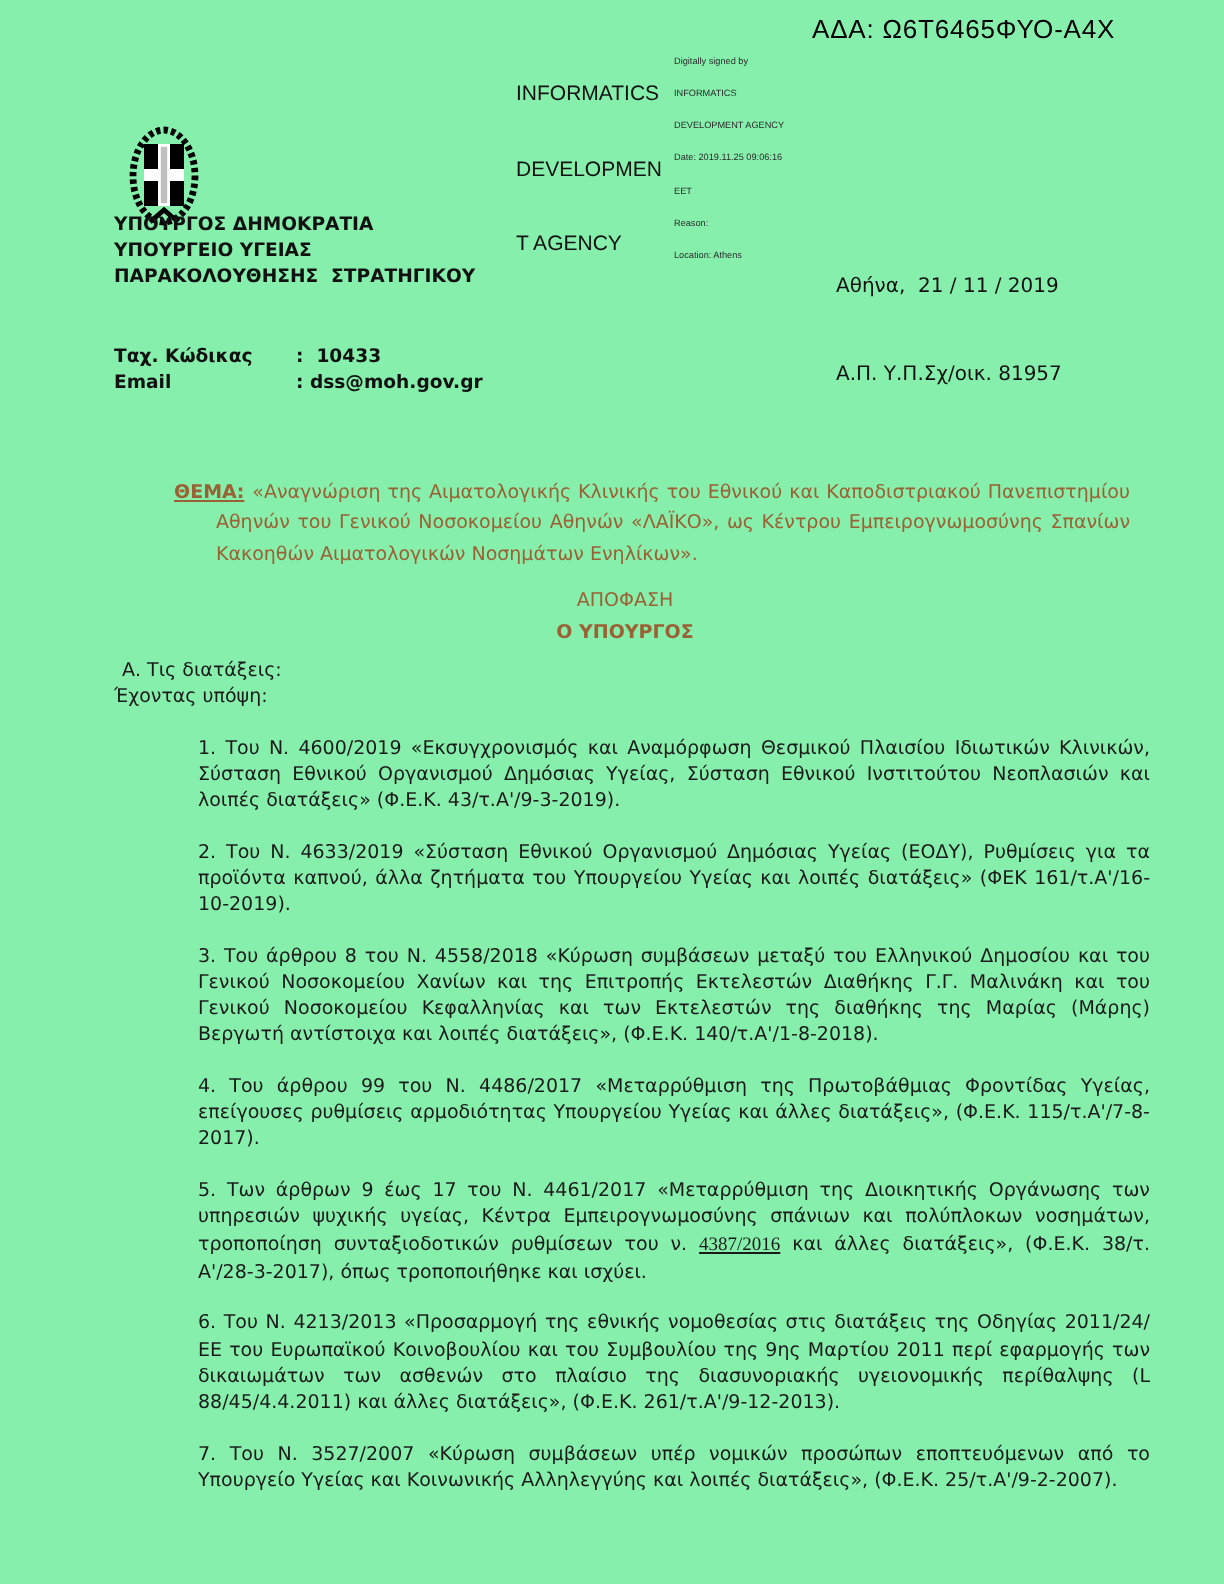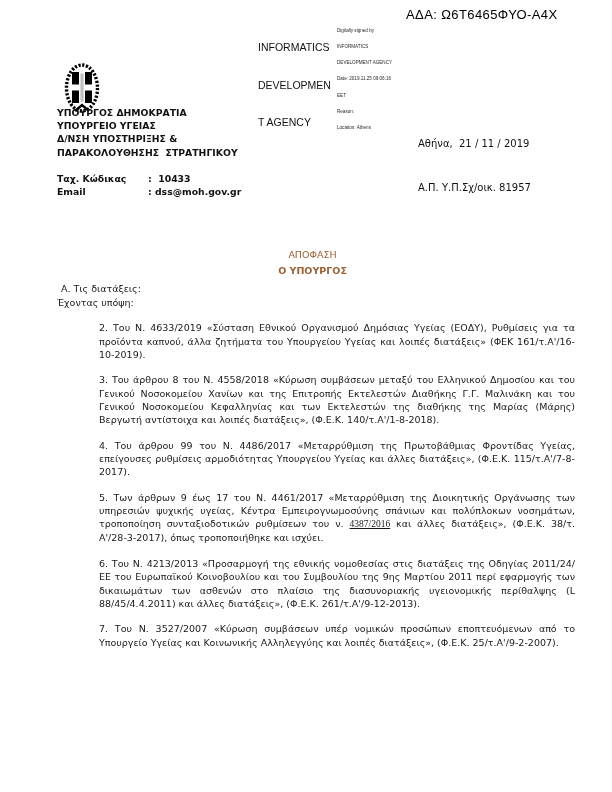--- a/index.html
+++ b/index.html
@@ -1,18 +1,18 @@
 <!DOCTYPE html>
 <html><head>
 <meta charset="utf-8">
 <style>
   html,body { margin:0; padding:0; background:#e8e8e8; }
   .page {
     position:relative; width:612px; height:792px; margin:0 auto;
-    background:#ffffff; overflow:hidden;
+    background:#86efac; overflow:hidden;
     font-family:"DejaVu Sans", sans-serif; color:#1a1a1a;
   }
   
   .ada {
     position:absolute; left:406px; top:7px;
     font-family:"Liberation Sans", sans-serif;
     font-size:13px; letter-spacing:0.4px; color:#000;
     white-space:pre;
   }
   .stamp-agency {
@@ -94,21 +94,20 @@
       <rect x="16" y="11" width="6" height="31" fill="#fff"></rect>
       <rect x="9" y="23.5" width="20" height="6" fill="#fff"></rect>
       <rect x="17.4" y="12.4" width="3.2" height="28.2" fill="#000" opacity="0.25"></rect>
       <path d="M12 50 L19 44 L26 50" stroke="#000" stroke-width="2.4" fill="none"></path>
     </svg>
   </div>
 
   <div class="org-block">
     <div>ΥΠΟΥΡΓΟΣ ΔΗΜΟΚΡΑΤΙΑ</div>
     <div>ΥΠΟΥΡΓΕΙΟ ΥΓΕΙΑΣ</div>
-    <div>Δ/ΝΣΗ ΥΠΟΣΤΗΡΙΞΗΣ &amp;</div>
     <div>ΠΑΡΑΚΟΛΟΥΘΗΣΗΣ  ΣΤΡΑΤΗΓΙΚΟΥ</div>
   </div>
 
   <div class="contact-block">
     <div class="contact-row">
       <span class="contact-label">Ταχ. Κώδικας</span>
       <span class="contact-value">:  10433</span>
     </div>
     <div class="contact-row">
       <span class="contact-label">Email</span>
@@ -116,28 +115,30 @@
     </div>
   </div>
 
   <div class="date-block">
     <div>Αθήνα,  21 / 11 / 2019</div>
     <div>Α.Π. Υ.Π.Σχ/οικ. 81957</div>
   </div>
 
   <div class="doc-body">
 
+    <p class="subject"><span class="subject-label">ΘΕΜΑ:</span><span>«Αναγνώριση της Αιματολογικής Κλινικής του Εθνικού και Καποδιστριακού Πανεπιστημίου Αθηνών του Γενικού Νοσοκομείου Αθηνών «ΛΑΪΚΟ», ως Κέντρου Εμπειρογνωμοσύνης Σπανίων Κακοηθών Αιματολογικών Νοσημάτων Ενηλίκων».</span></p>
 
     <p class="decision-title">ΑΠΟΦΑΣΗ</p>
     <p class="minister-title">Ο ΥΠΟΥΡΓΟΣ</p>
 
     <p class="having section-a">Α. Τις διατάξεις:</p>
     <p class="having">Έχοντας υπόψη:</p>
 
     <div class="provisions">
+      <p>1. Του Ν. 4600/2019 «Εκσυγχρονισμός και Αναμόρφωση Θεσμικού Πλαισίου Ιδιωτικών Κλινικών, Σύσταση Εθνικού Οργανισμού Δημόσιας Υγείας, Σύσταση Εθνικού Ινστιτούτου Νεοπλασιών και λοιπές διατάξεις» (Φ.Ε.Κ. 43/τ.Α'/9-3-2019).</p>
       <p>2. Του Ν. 4633/2019 «Σύσταση Εθνικού Οργανισμού Δημόσιας Υγείας (ΕΟΔΥ), Ρυθμίσεις για τα προϊόντα καπνού, άλλα ζητήματα του Υπουργείου Υγείας και λοιπές διατάξεις» (ΦΕΚ 161/τ.Α'/16-10-2019).</p>
       <p>3. Του άρθρου 8 του Ν. 4558/2018 «Κύρωση συμβάσεων μεταξύ του Ελληνικού Δημοσίου και του Γενικού Νοσοκομείου Χανίων και της Επιτροπής Εκτελεστών Διαθήκης Γ.Γ. Μαλινάκη και του Γενικού Νοσοκομείου Κεφαλληνίας και των Εκτελεστών της διαθήκης της Μαρίας (Μάρης) Βεργωτή αντίστοιχα και λοιπές διατάξεις», (Φ.Ε.Κ. 140/τ.Α'/1-8-2018).</p>
       <p>4. Του άρθρου 99 του Ν. 4486/2017 «Μεταρρύθμιση της Πρωτοβάθμιας Φροντίδας Υγείας, επείγουσες ρυθμίσεις αρμοδιότητας Υπουργείου Υγείας και άλλες διατάξεις», (Φ.Ε.Κ. 115/τ.Α'/7-8-2017).</p>
       <p><span>5. Των άρθρων 9 έως 17 του Ν. 4461/2017 «Μεταρρύθμιση της Διοικητικής Οργάνωσης των υπηρεσιών ψυχικής υγείας, Κέντρα Εμπειρογνωμοσύνης σπάνιων και πολύπλοκων νοσημάτων, τροποποίηση συνταξιοδοτικών ρυθμίσεων του ν. </span><span class="law-link">4387/2016</span><span> και άλλες διατάξεις», (Φ.Ε.Κ. 38/τ. Α'/28-3-2017), όπως τροποποιήθηκε και ισχύει.</span></p>
       <p>6. Του Ν. 4213/2013 «Προσαρμογή της εθνικής νομοθεσίας στις διατάξεις της Οδηγίας 2011/24/ΕΕ του Ευρωπαϊκού Κοινοβουλίου και του Συμβουλίου της 9ης Μαρτίου 2011 περί εφαρμογής των δικαιωμάτων των ασθενών στο πλαίσιο της διασυνοριακής υγειονομικής περίθαλψης (L 88/45/4.4.2011) και άλλες διατάξεις», (Φ.Ε.Κ. 261/τ.Α'/9-12-2013).</p>
       <p>7. Του Ν. 3527/2007 «Κύρωση συμβάσεων υπέρ νομικών προσώπων εποπτευόμενων από το Υπουργείο Υγείας και Κοινωνικής Αλληλεγγύης και λοιπές διατάξεις», (Φ.Ε.Κ. 25/τ.Α'/9-2-2007).</p>
     </div>
 
   </div>
 </div>

